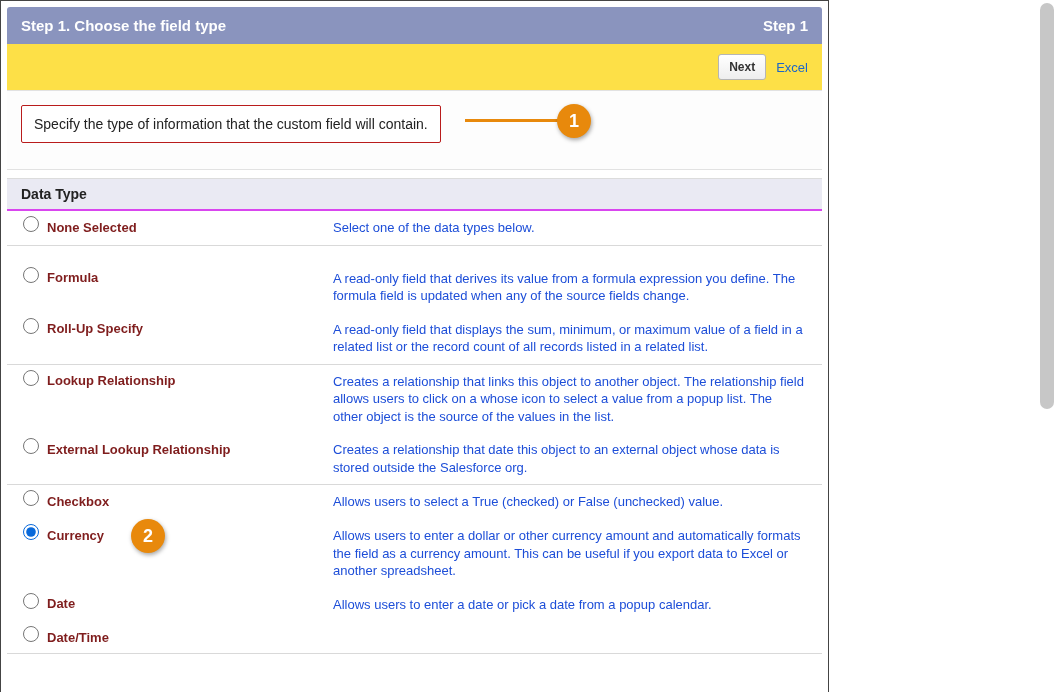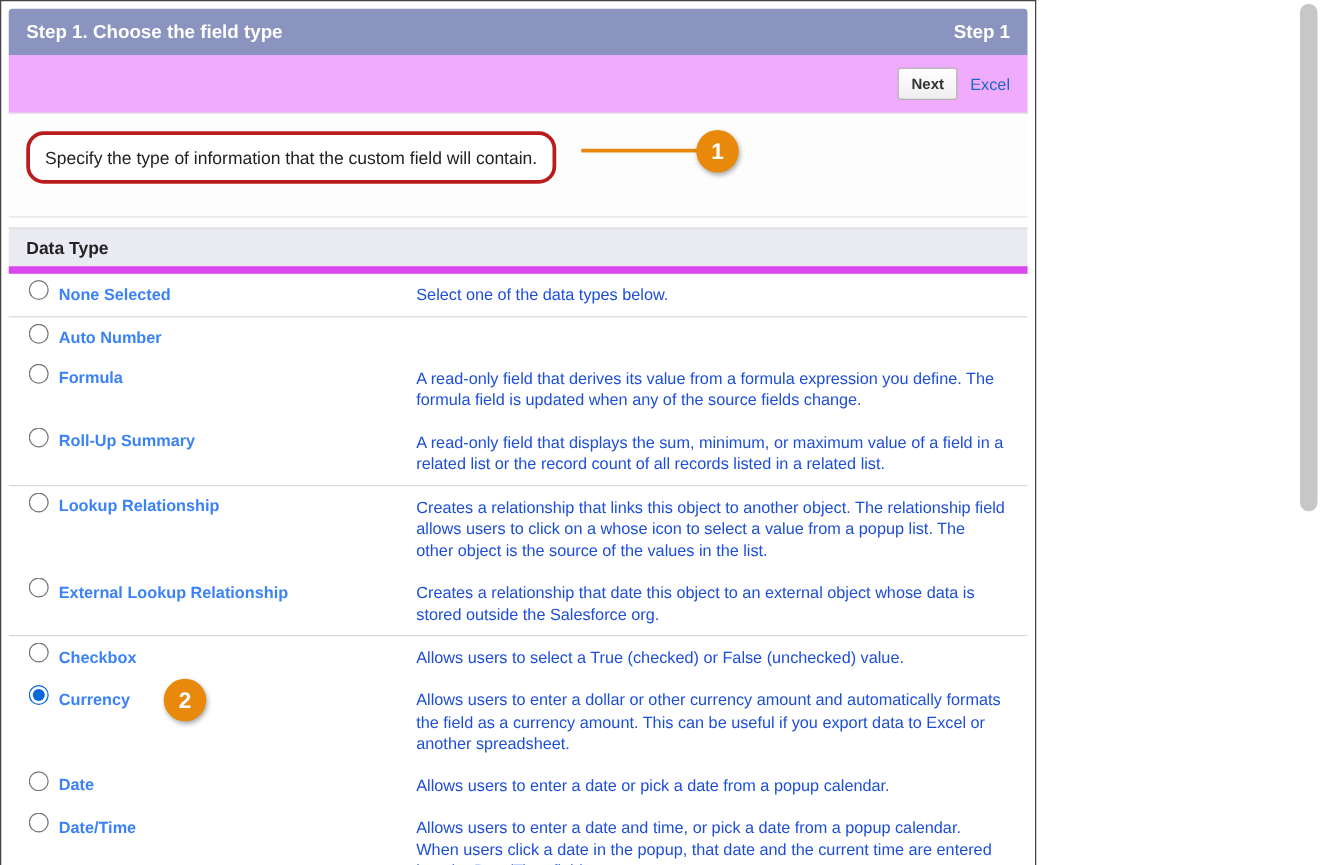--- a/index.html
+++ b/index.html
@@ -46,21 +46,21 @@
     display: flex;
     justify-content: space-between;
     align-items: center;
     font-size: 15px;
     font-weight: bold;
     border-top-left-radius: 3px;
     border-top-right-radius: 3px;
     margin: 6px 6px 0 6px;
   }
   .buttons-bar {
-    background: #f0abfc;
+    background: #fde047;
     padding: 10px 14px;
     display: flex;
     justify-content: flex-end;
     align-items: center;
     gap: 10px;
     margin: 0 6px;
     border-bottom: 1px solid #e2e2e2;
   }
   .btn {
     background: linear-gradient(#fff, #eee);
@@ -78,22 +78,22 @@
     cursor: pointer;
   }
   .instruction-zone {
     background: #fdfdfd;
     margin: 0 6px;
     padding: 14px 14px 26px 14px;
     border-bottom: 1px solid #e2e2e2;
     position: relative;
   }
   .instruction-highlight {
-    border: 3px solid #b91c1c;
-    border-radius: 14px;
+    border: 1px solid #b91c1c;
+    border-radius: 2px;
     padding: 10px 12px;
     display: inline-block;
     font-size: 14px;
     color: #222;
     background: #fff;
   }
   .connector-line {
     position: absolute;
     top: 28px;
     left: 458px;
@@ -115,21 +115,21 @@
     justify-content: center;
     box-shadow: 1px 2px 4px rgba(0,0,0,0.35);
   }
   .callout-1 { top: 13px; left: 550px; }
   .section-title {
     background: #eaeaf3;
     padding: 7px 14px;
     font-weight: bold;
     font-size: 14px;
     border-top: 1px solid #dcdcdc;
-    border-bottom: 6px solid #d946ef;
+    border-bottom: 2px solid #d946ef;
     margin: 8px 6px 0 6px;
   }
   .type-table {
     margin: 0 6px;
     width: calc(100% - 12px);
   }
   .group {
     border-bottom: 1px solid #d9d9d9;
   }
   .type-row {
@@ -145,21 +145,21 @@
     position: relative;
   }
   .radio-cell input[type="radio"] {
     width: 16px;
     height: 16px;
     margin-right: 8px;
     accent-color: #0969da;
     transform: translateY(-3px);
   }
   .type-label {
-    color: #3b82f6;
+    color: #7f1d1d;
     font-weight: bold;
     font-size: 13px;
     cursor: pointer;
   }
   .desc-cell {
     flex: 1;
     font-size: 13px;
     color: #1d4ed8;
     line-height: 1.35;
     padding-right: 12px;
@@ -199,36 +199,32 @@
         <div class="type-row">
           <div class="radio-cell">
             <input type="radio" name="datatype" style="">
             <span class="type-label">None Selected</span>
           </div>
           <div class="desc-cell">Select one of the data types below.</div>
         </div>
       </div>
       <div class="group">
         <div class="type-row">
-          <div class="radio-cell">
-            <input type="radio" name="datatype" style="">
-            <span class="type-label">Auto Number</span>
-          </div>
         </div>
         <div class="type-row">
           <div class="radio-cell">
             <input type="radio" name="datatype" style="">
             <span class="type-label">Formula</span>
           </div>
           <div class="desc-cell">A read-only field that derives its value from a formula expression you define. The formula field is updated when any of the source fields change.</div>
         </div>
         <div class="type-row">
           <div class="radio-cell">
             <input type="radio" name="datatype" style="">
-            <span class="type-label">Roll-Up Summary</span>
+            <span class="type-label">Roll-Up Specify</span>
           </div>
           <div class="desc-cell">A read-only field that displays the sum, minimum, or maximum value of a field in a related list or the record count of all records listed in a related list.</div>
         </div>
       </div>
       <div class="group">
         <div class="type-row">
           <div class="radio-cell">
             <input type="radio" name="datatype" style="">
             <span class="type-label">Lookup Relationship</span>
           </div>
@@ -263,21 +259,20 @@
             <input type="radio" name="datatype" style="">
             <span class="type-label">Date</span>
           </div>
           <div class="desc-cell">Allows users to enter a date or pick a date from a popup calendar.</div>
         </div>
         <div class="type-row">
           <div class="radio-cell">
             <input type="radio" name="datatype" style="">
             <span class="type-label">Date/Time</span>
           </div>
-          <div class="desc-cell">Allows users to enter a date and time, or pick a date from a popup calendar. When users click a date in the popup, that date and the current time are entered into the Date/Time field.</div>
         </div>
       </div>
     </div>
 
 </div>
 
 <div class="scrollbar-track">
   <div class="scrollbar-thumb"></div>
 </div>
 

